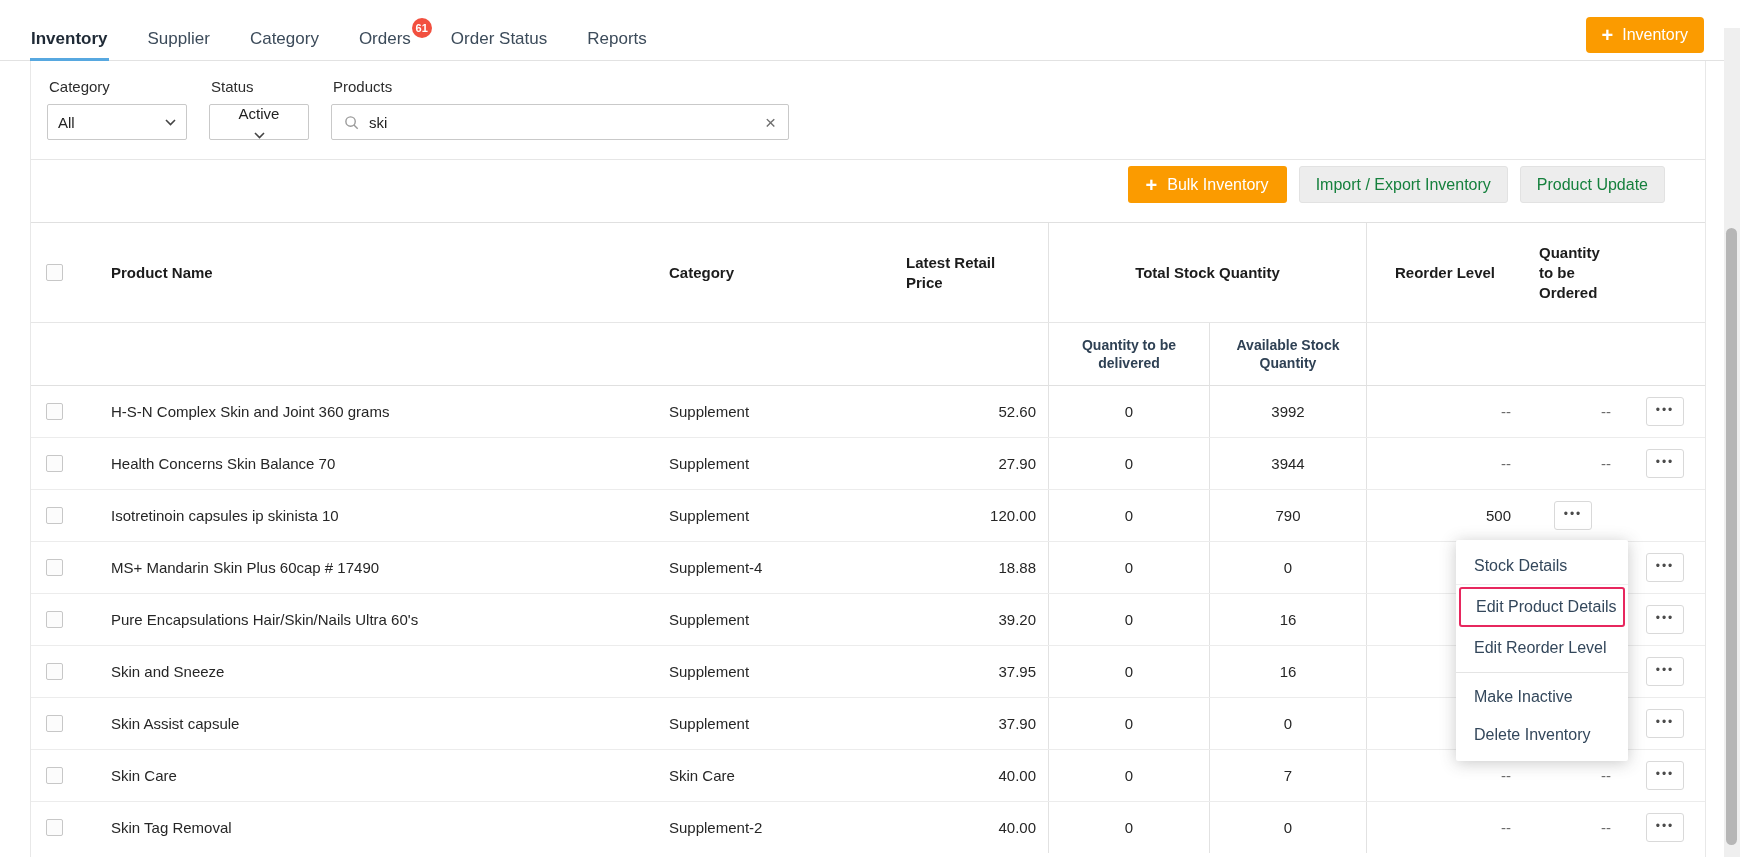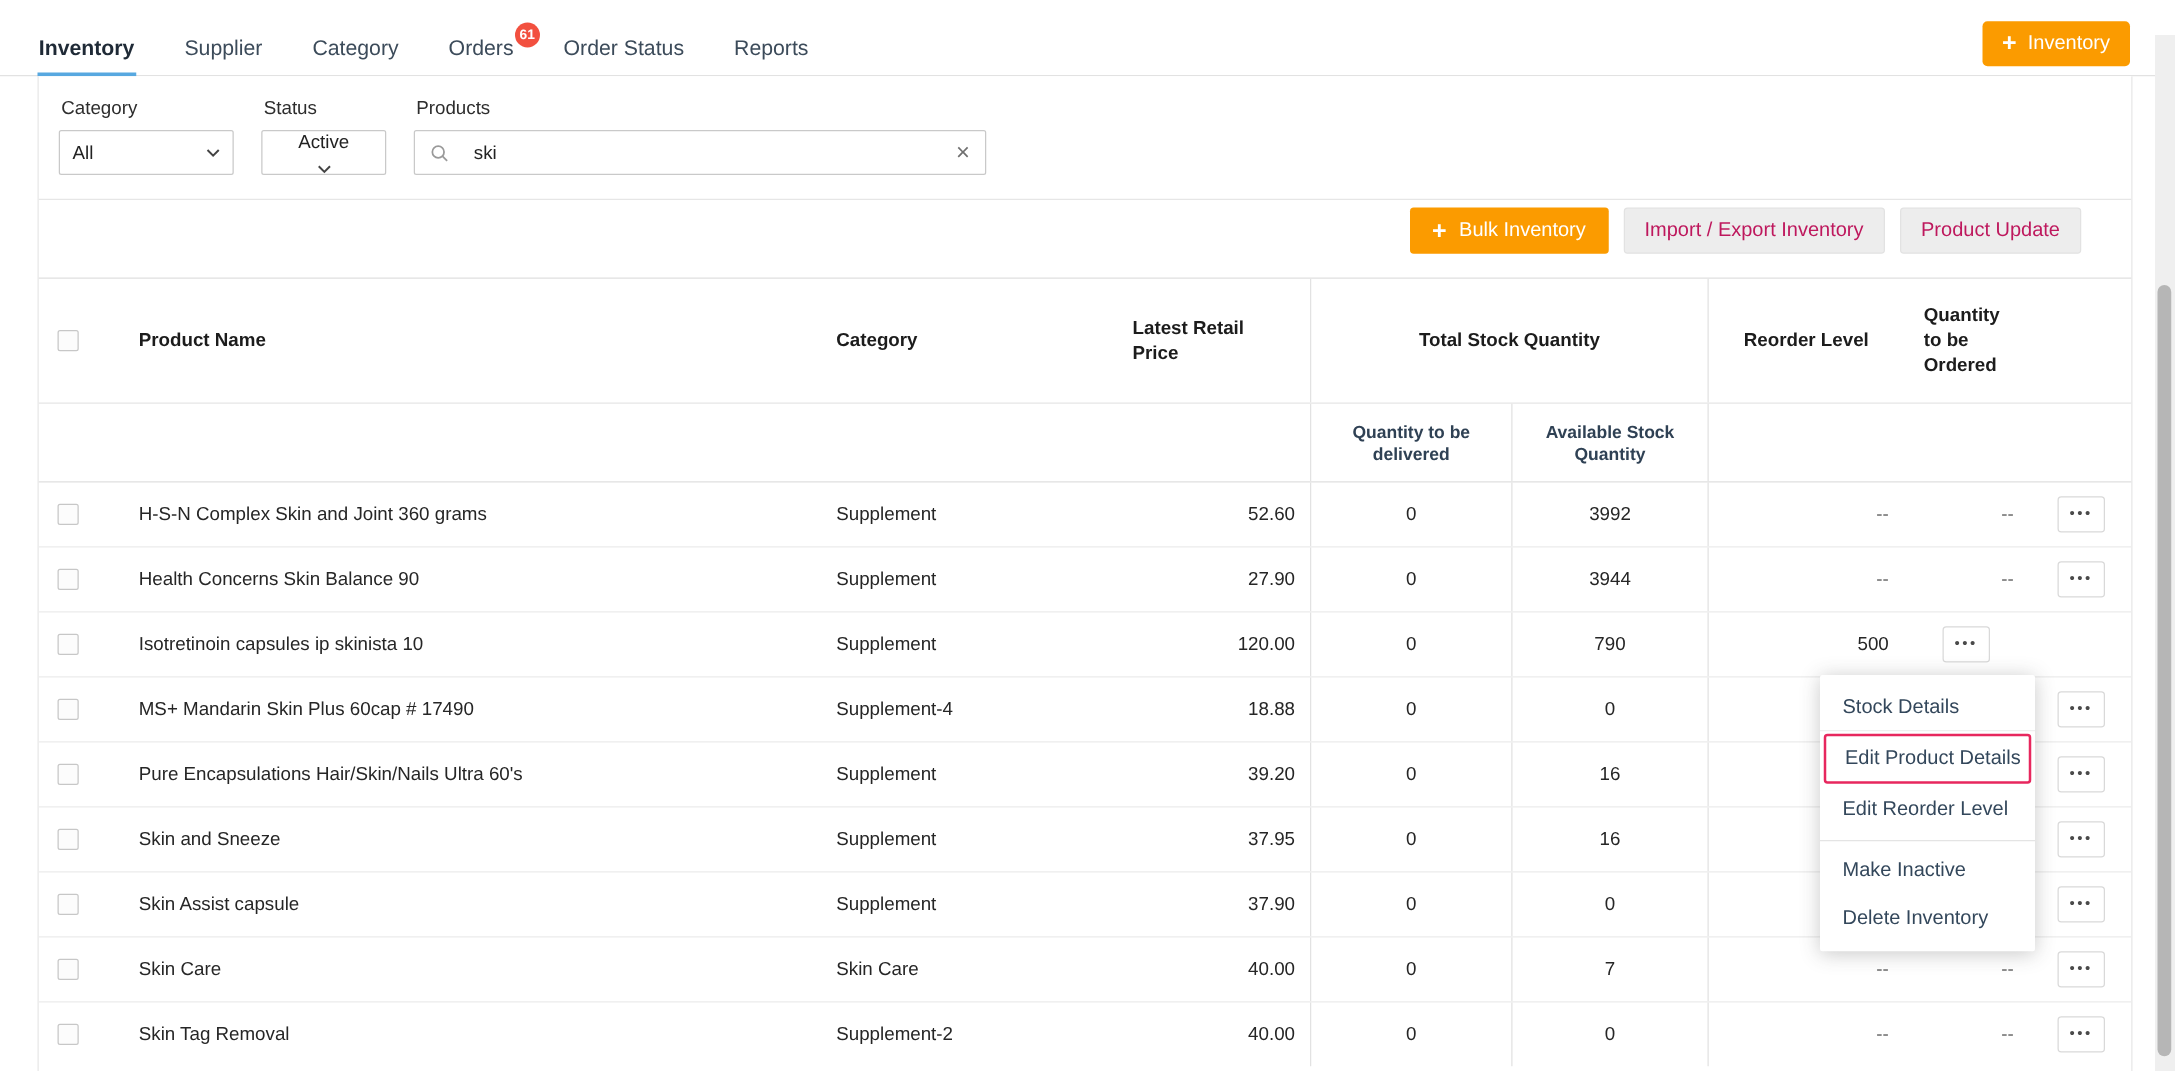--- a/index.html
+++ b/index.html
@@ -27,32 +27,32 @@
 
   
   .filters { position:absolute; left:0; top:0; width:100%; height:99px; border-bottom:1px solid #e6e6e6; }
   .filter-group { position:absolute; top:0; }
   .filter-label { position:absolute; top:17px; left:2px; font-size:15px; color:#2d2d2d; white-space:nowrap; }
   .control { position:absolute; top:43px; height:36px; border:1px solid #c9c9c9; border-radius:2px;
     background:#fff; display:flex; align-items:center; font-size:15px; color:#222; cursor:pointer; }
   .select-box { justify-content:space-between; padding:0 10px; }
   .fg-category { left:16px; } .fg-category .control { width:140px; }
   .fg-status   { left:178px; } .fg-status .control { width:100px;flex-direction:column; }
-  .fg-products { left:300px; } .fg-products .control { width:458px; padding:0 12px; gap:20px; cursor:text; }
+  .fg-products { left:300px; } .fg-products .control { width:458px; padding:0 12px; gap:10px; cursor:text; }
   .search-value { flex:1; }
   .clear-x { color:#6f6f6f; font-size:19px; line-height:1; cursor:pointer; }
   .chev { flex:none; }
 
   
   .toolbar { position:absolute; left:0; top:99px; width:100%; height:62px;
     display:flex; justify-content:flex-end; align-items:flex-start; padding:6px 40px 0 0; gap:12px; }
   .btn { height:37px; border-radius:3px; font-size:16px; font-family:inherit;
     display:flex; align-items:center; cursor:pointer; }
   .btn-orange { background:var(--accent,#fb9b00); color:#fff; border:none; padding:0 18px; gap:10px; }
-  .btn-gray { background:#ededed; color:#be185d; border:1px solid #e2e2e2; padding:0 16px; }
+  .btn-gray { background:#ededed; color:#15803d; border:1px solid #e2e2e2; padding:0 16px; }
 
   
   .grid { display:grid; width:100%; }
   .cols-body { grid-template-columns:65px 565px 220px 167px 161px 158px 156px 100px 84px; }
   .cols-head { grid-template-columns:65px 565px 220px 167px 319px 156px 100px 84px; }
   .thead-main { position:absolute; top:161px; height:100px; border-top:1px solid #e0e0e0; }
   .thead-sub  { position:absolute; top:261px; height:63px; border-top:1px solid #e6e6e6; }
   .tbody { position:absolute; top:324px; left:0; width:100%; }
   .trow { height:52px; border-top:1px solid #ececec; }
   .trow:first-child { border-top:1px solid #e0e0e0; }
@@ -197,21 +197,21 @@
         <div class="cell action-wrap">
           <button class="action-btn">
             <span>•••</span>
           </button>
         </div>
       </div>
       <div class="grid cols-body trow">
         <div class="cell pl15">
           <input type="checkbox" style="">
         </div>
-        <div class="cell pl15">Health Concerns Skin Balance 90</div>
+        <div class="cell pl15">Health Concerns Skin Balance 70</div>
         <div class="cell pl8">Supplement</div>
         <div class="cell right">27.90</div>
         <div class="cell center bl">0</div>
         <div class="cell center bl br">3944</div>
         <div class="cell right dash">--</div>
         <div class="cell right dash">--</div>
         <div class="cell action-wrap">
           <button class="action-btn">
             <span>•••</span>
           </button>

